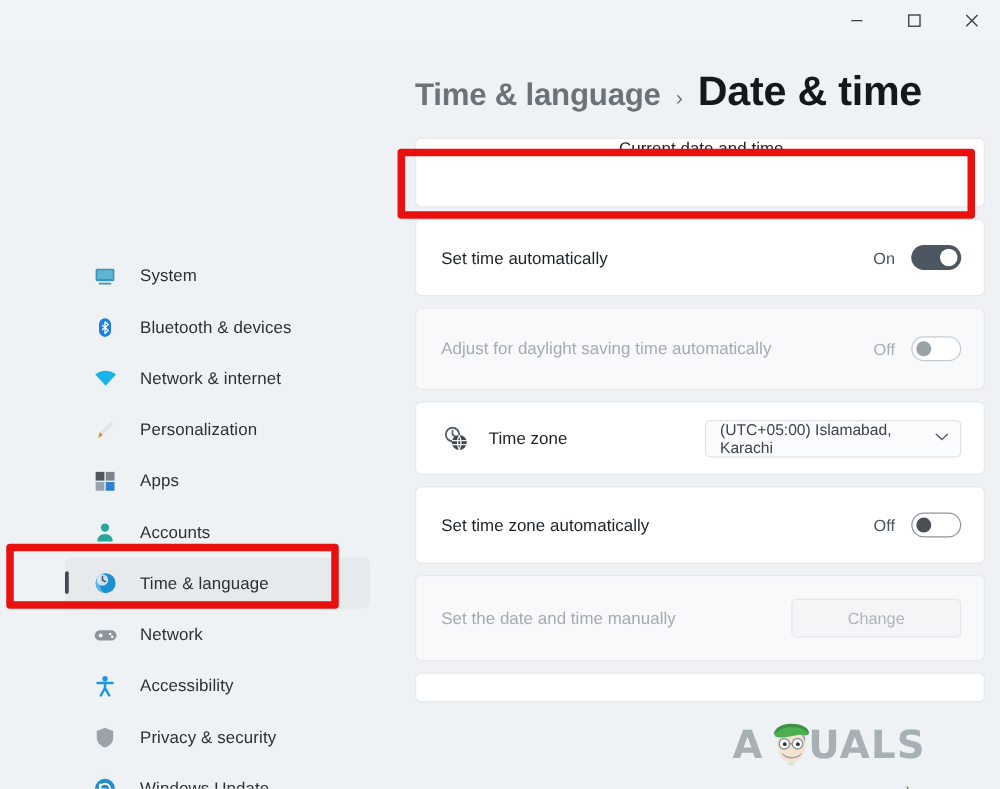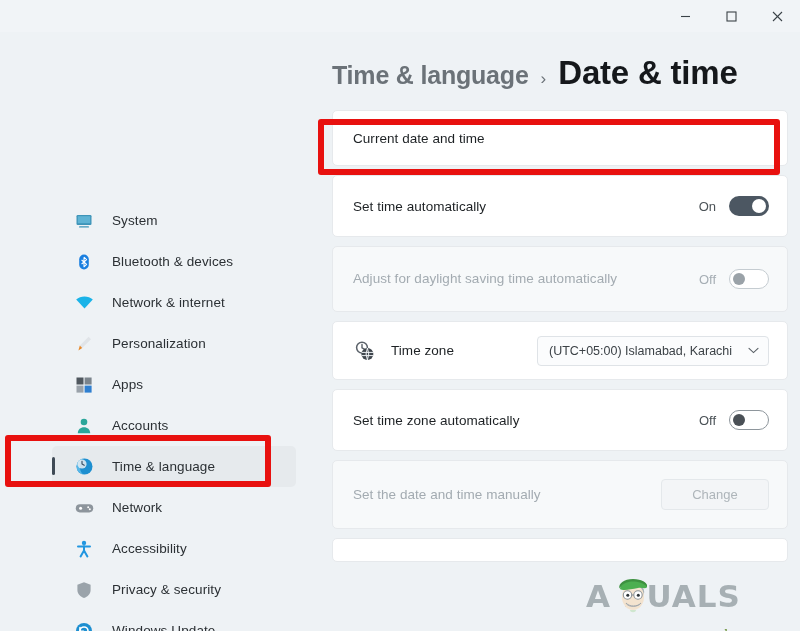--- a/index.html
+++ b/index.html
@@ -98,21 +98,21 @@
     background: #ffffff;
     border: 1px solid #e6e9ec;
     border-radius: 5px;
     margin: 0 0 9px 10px;
     width: 456px;
     display: flex; align-items: center;
     padding: 0 18px 0 20px;
     position: relative;
   }
   .card.h62 { height: 62px; }
-  .card.h56 { height: 56px; }
+  .card.h56 { height: 56px; flex-direction: column; }
   .card.h66 { height: 66px; }
   .card.h59 { height: 59px; justify-content: flex-end; }
   .card.h69 { height: 69px; }
   .card.disabled { background: #f7f9fa; }
 
   .card-label {
     font-size: 13.5px; color: #1d2124; flex: 1;
     letter-spacing: 0.05px;
   }
   .card-label.dim { color: #a3abb1; line-height: 1.45; }
@@ -143,32 +143,32 @@
   }
   .switch.off .knob {
     position: absolute; left: 3px; top: 3px;
     width: 12px; height: 12px; border-radius: 50%;
     background: #4a5056;
   }
   .switch.off.dim { border-color: #c5ccd1; }
   .switch.off.dim .knob { background: #9aa2a8; }
 
   .combo {
-    width: 232px; height: 30px;
+    width: 205px; height: 30px;
     background: #fbfcfd;
     border: 1px solid #dfe3e7;
     border-radius: 4px;
     display: flex; align-items: center; justify-content: space-between;
     padding: 0 9px 0 11px;
     font-size: 12.5px; color: #3c4247;
   }
   .chev-g { color: #585f65; font-size: 10px; line-height: 1; }
 
   .change-btn {
-    width: 108px; height: 31px;
+    width: 136px; height: 31px;
     background: #f3f5f7;
     border: 1px solid #e4e8eb;
     border-radius: 4px;
     display: flex; align-items: center; justify-content: center;
     font-size: 13px; color: #aeb5ba;
   }
 
   .section-head {
     font-size: 13.5px; font-weight: 700; color: #1d2124;
     margin: 14px 0 9px 10px;

